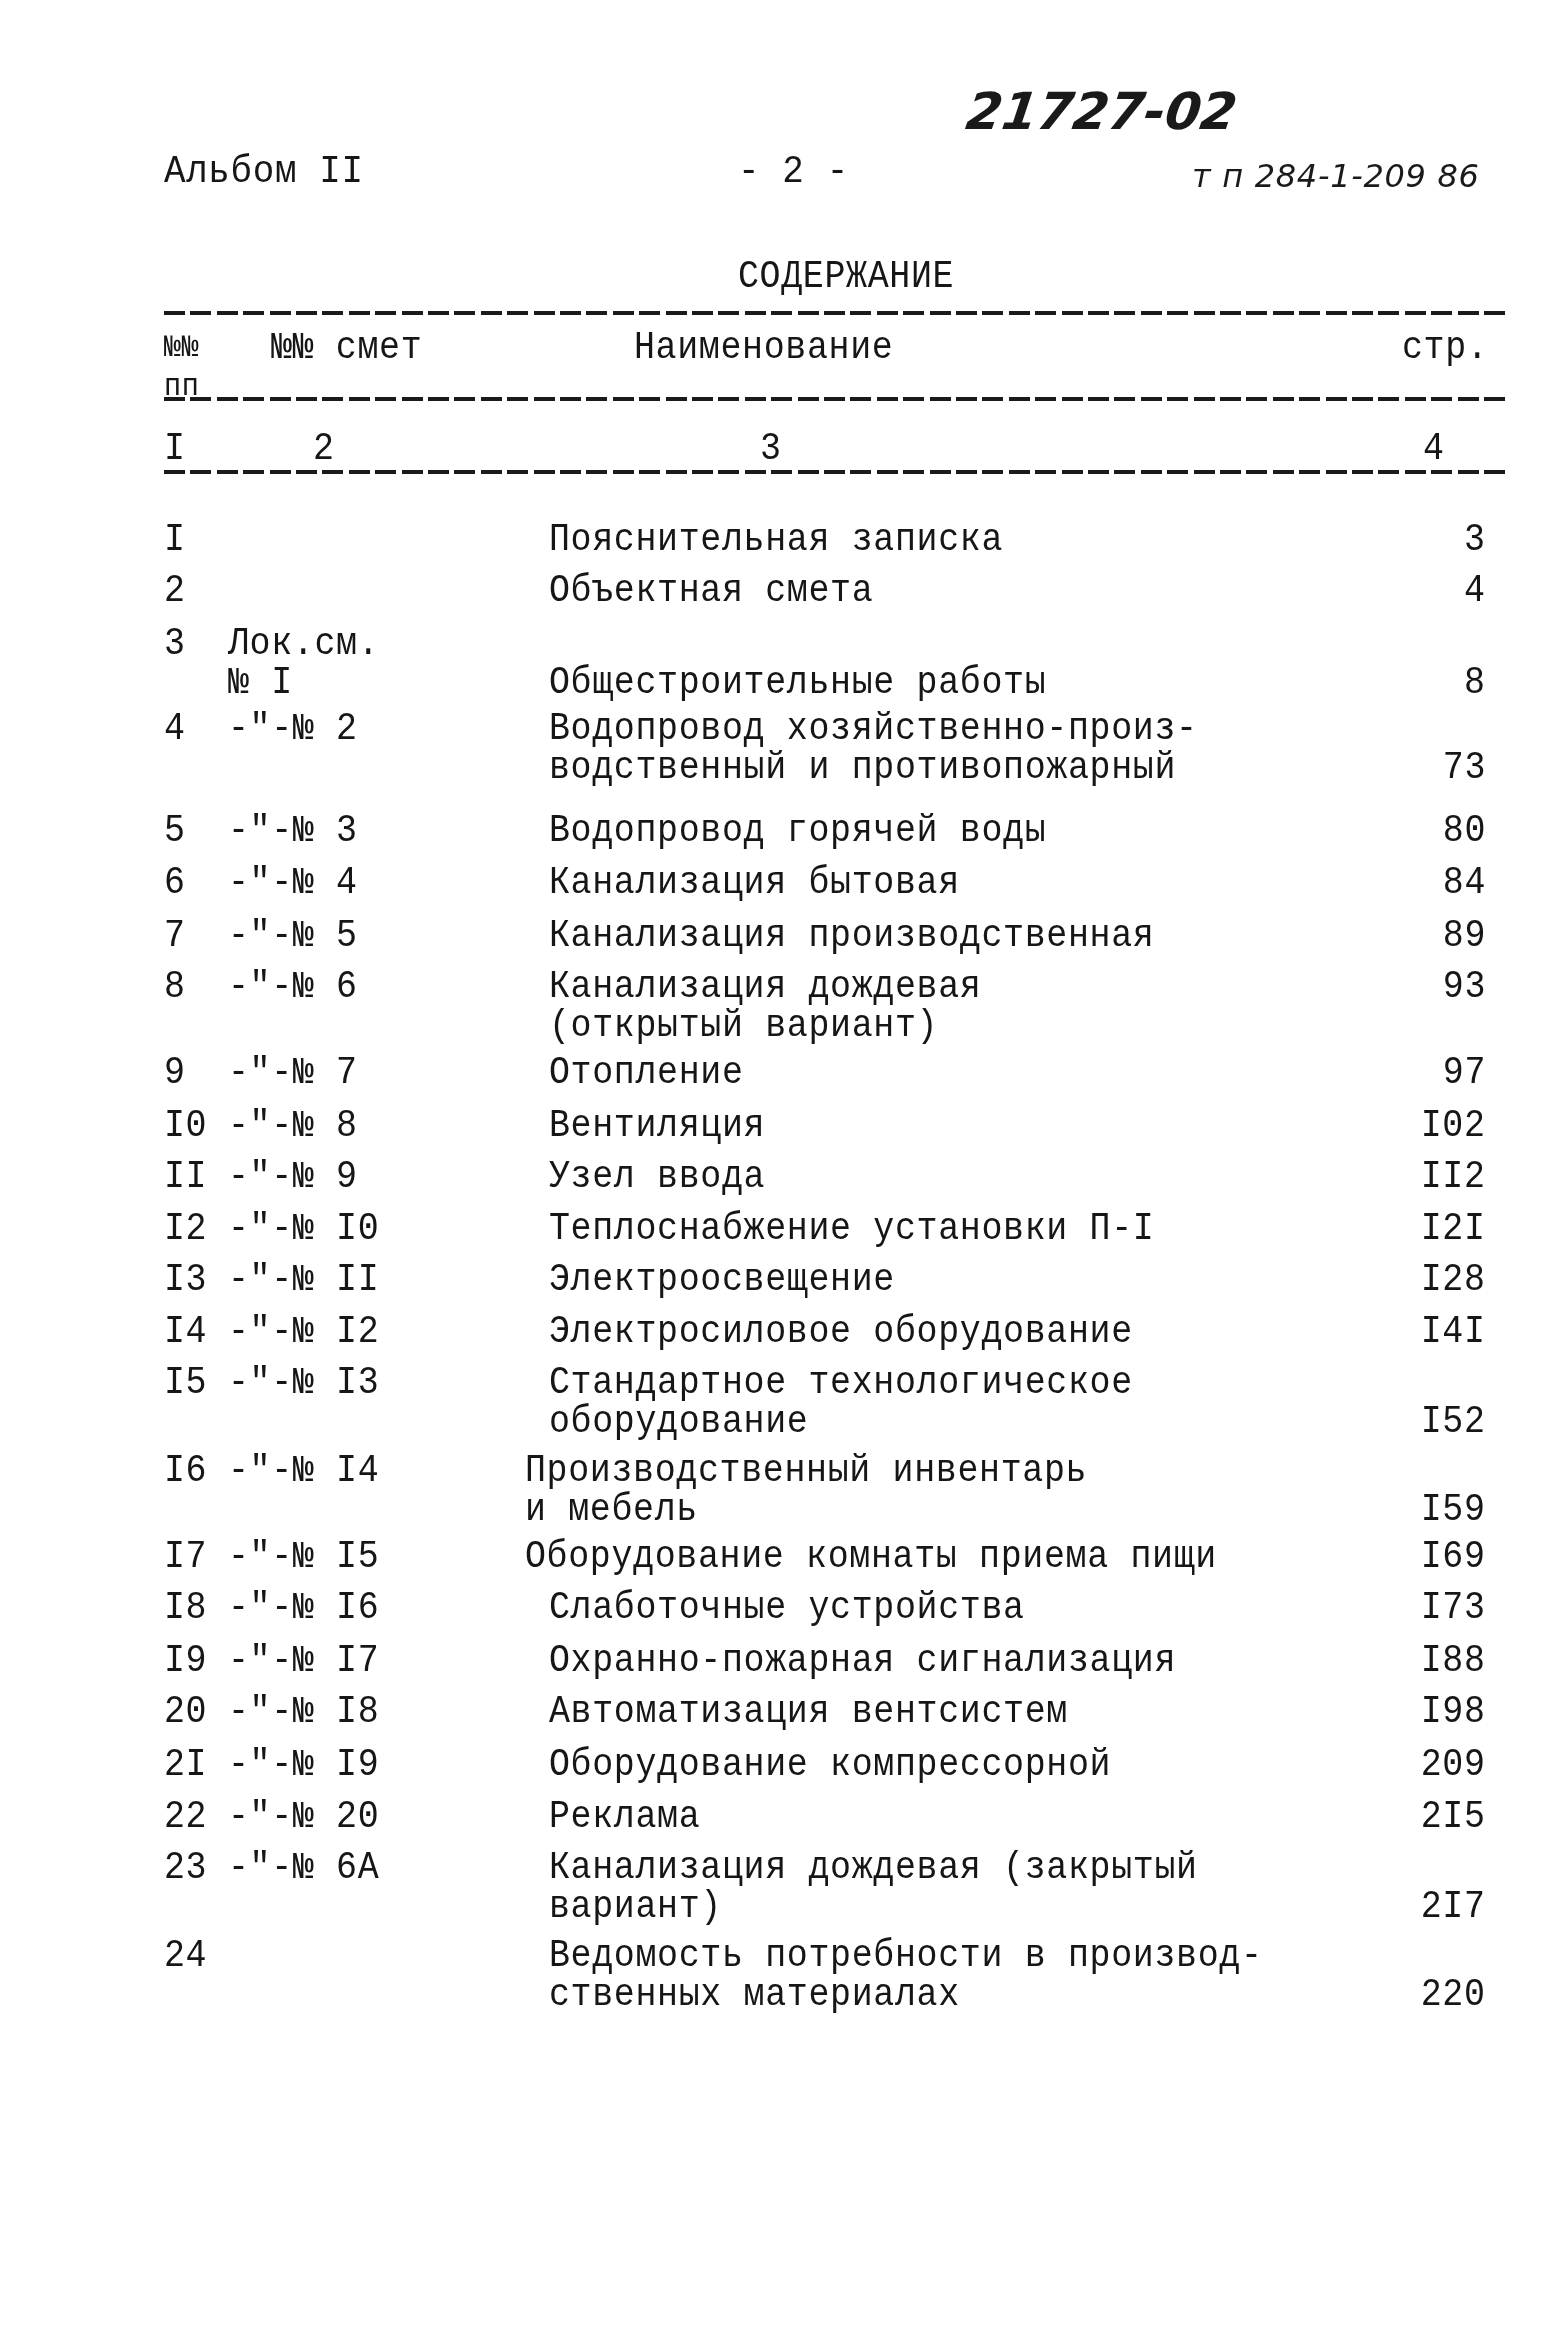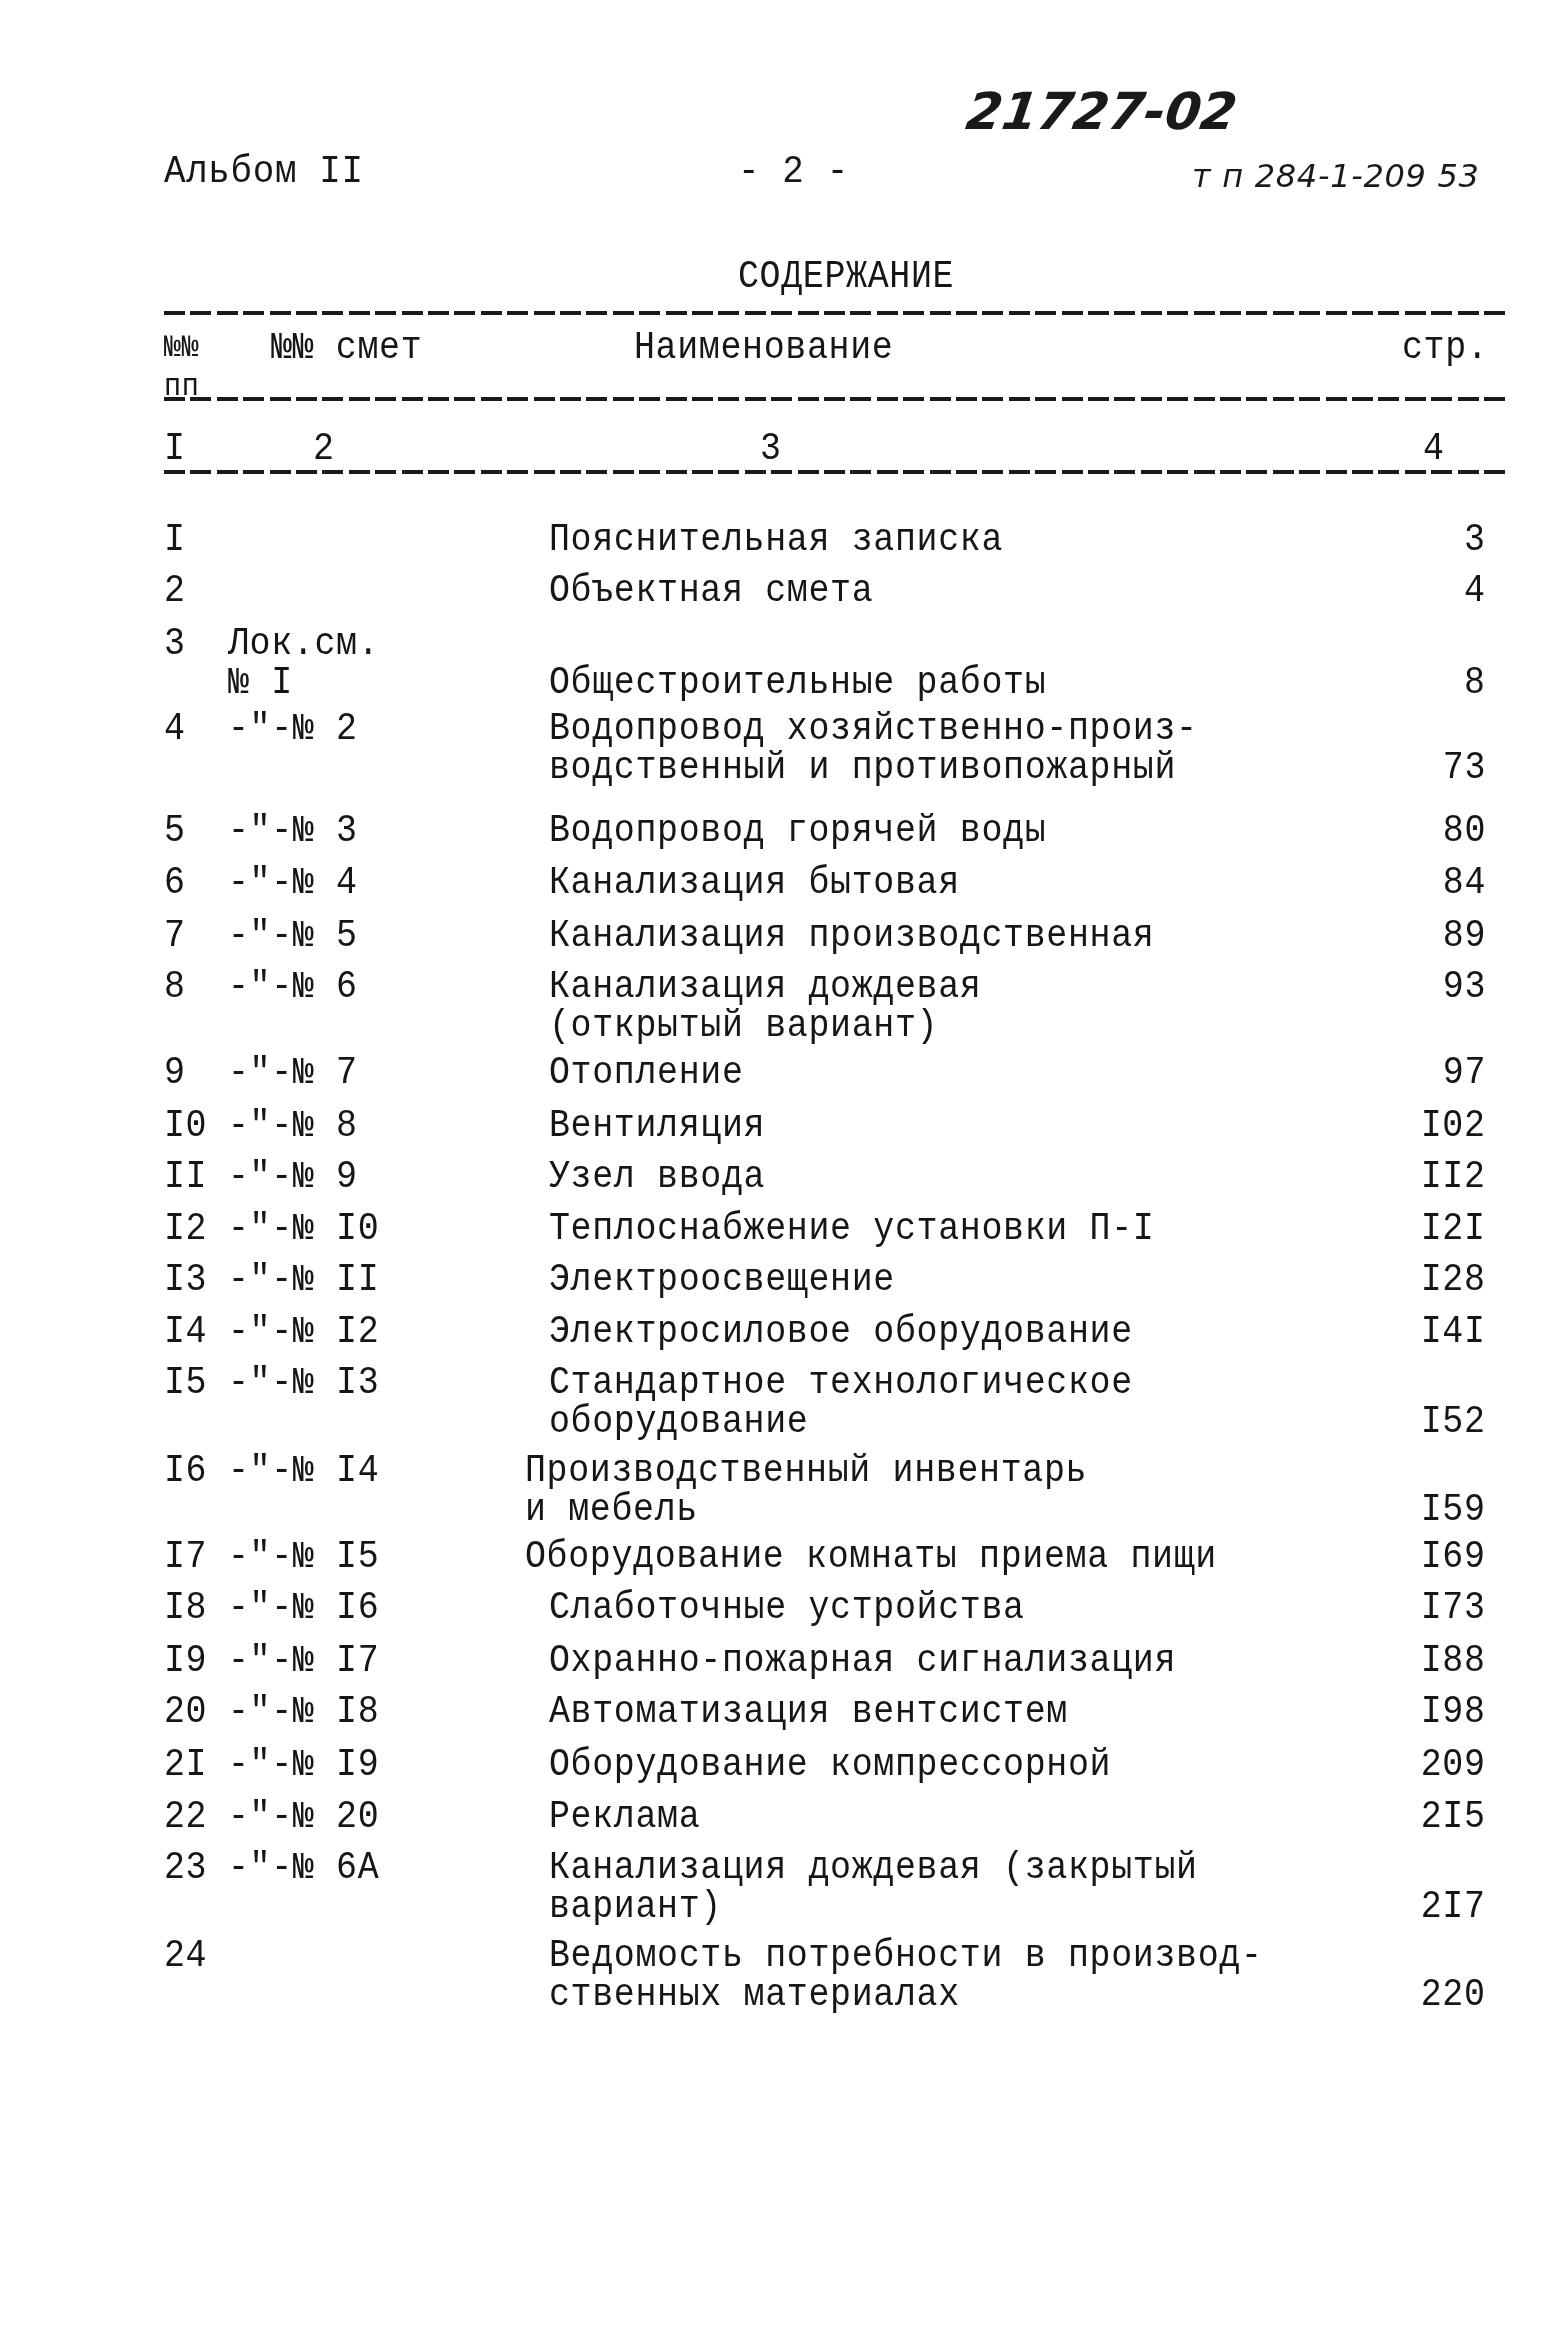--- a/index.html
+++ b/index.html
@@ -18,21 +18,21 @@
   .c-page { position:absolute; right:79px; text-align:right; transform-origin:right top; }
   .line { display:block; }
 </style>
 </head>
 <body>
 
 <div class="abs hand" style="left:967px; top:82px; font-size:51px; transform:skewX(-8deg);">21727-02</div>
 
 <div class="abs type" style="left:164px; top:153px; font-size:39px;">Альбом II</div>
 <div class="abs type" style="left:738px; top:153px; font-size:39px;">- 2 -</div>
-<div class="abs hand" style="left:1192px; top:157px; font-size:32px; font-weight:normal; letter-spacing:0.7px;">т п 284-1-209 53</div>
+<div class="abs hand" style="left:1192px; top:157px; font-size:32px; font-weight:normal; letter-spacing:0.7px;">т п 284-1-209 86</div>
 
 <div class="abs type" style="left:738px; top:257px; font-size:38px;">СОДЕРЖАНИЕ</div>
 
 <div class="dash" style="top:311px;"></div>
 
 <div class="abs type" style="left:164px; top:328px; font-size:31px;">№№</div>
 <div class="abs type" style="left:164px; top:367px; font-size:31px;">пп</div>
 <div class="abs type" style="left:271px; top:328px;">№№ смет</div>
 <div class="abs type" style="left:634px; top:328px;">Наименование</div>
 <div class="abs type" style="left:1402px; top:328px;">стр.</div>

